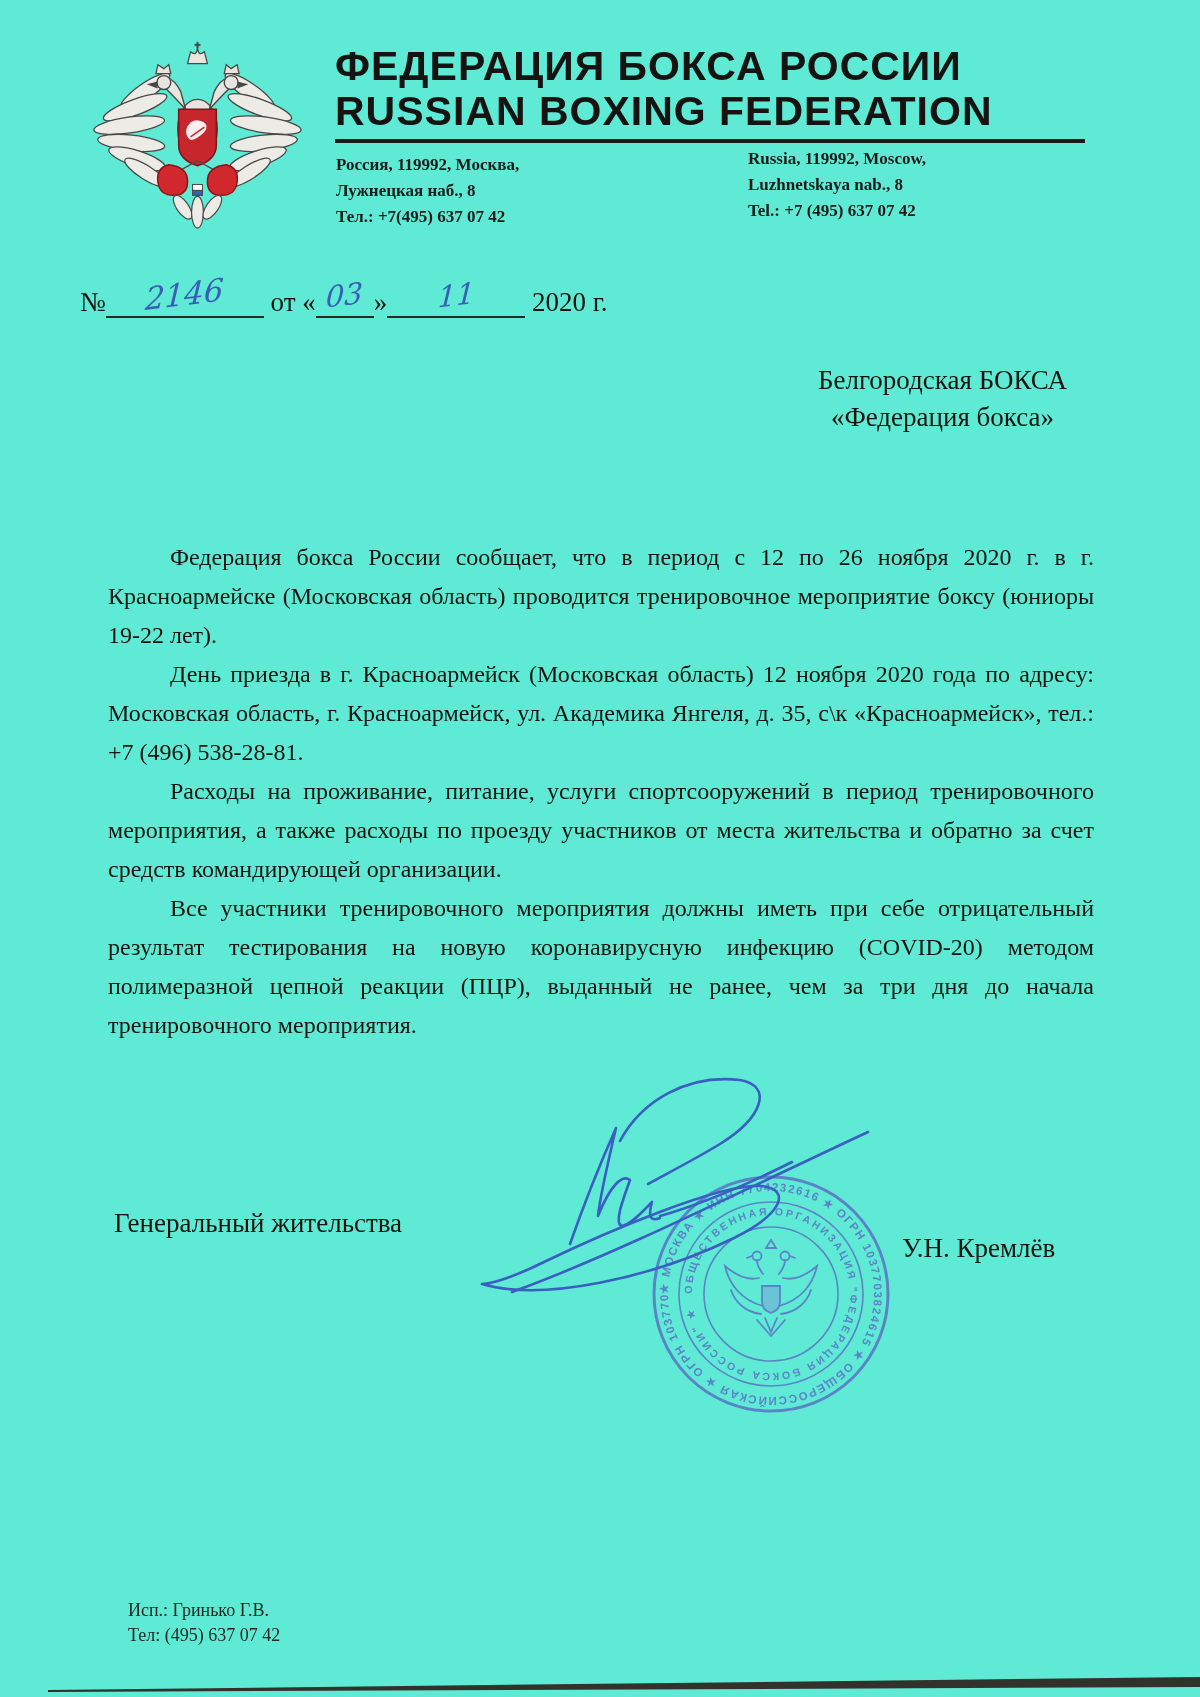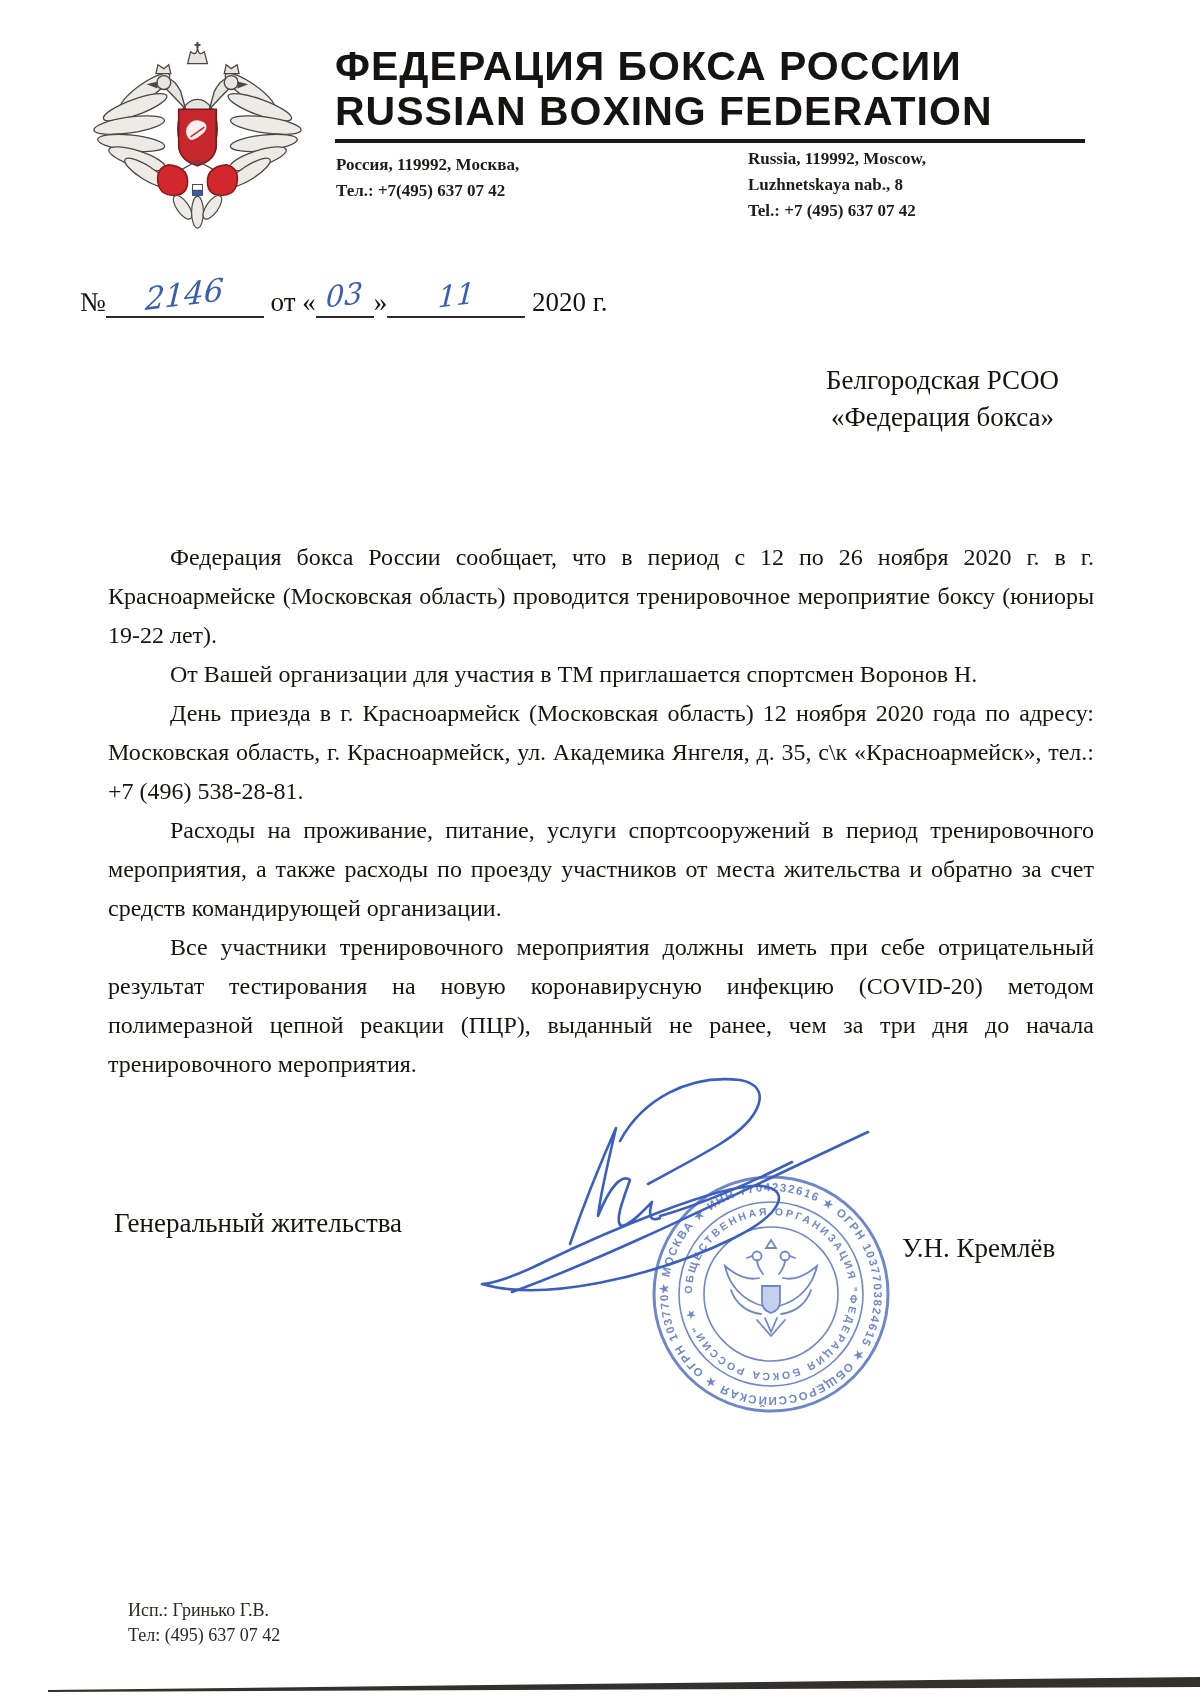--- a/index.html
+++ b/index.html
@@ -1,18 +1,18 @@
 <!DOCTYPE html>
 <html lang="ru"><head>
 <meta charset="utf-8">
 <style>
   html,body{margin:0;padding:0;background:#d9d9d6;}
   .page{
     position:relative;width:1200px;height:1697px;margin:0 auto;
-    background:#ffffff;overflow:hidden;
+    background:#5eead4;overflow:hidden;
     font-family:"Liberation Serif", serif;color:#17150f;
   }
   
   .emblem{position:absolute;left:80px;top:34px;width:235px;height:198px;}
   .lh-titles{position:absolute;left:335px;top:44px;width:760px;}
   .lh-title{
     font-family:"Liberation Sans", sans-serif;font-weight:800;
     font-size:41px;line-height:45px;letter-spacing:1px;color:#151412;white-space:nowrap;
   }
   .lh-rule{position:absolute;left:335px;top:139px;width:750px;height:4px;background:#1b1a18;}
@@ -118,42 +118,42 @@
   </svg>
 
   <div class="lh-titles">
     <div class="lh-title">ФЕДЕРАЦИЯ БОКСА РОССИИ</div>
     <div class="lh-title">RUSSIAN BOXING FEDERATION</div>
   </div>
   <div class="lh-rule"></div>
 
   <div class="lh-addr ru">
     <div>Россия, 119992, Москва,</div>
+    <div>Лужнецкая наб., 8</div>
     <div>Тел.: +7(495) 637 07 42</div>
   </div>
   <div class="lh-addr en">
     <div>Russia, 119992, Moscow,</div>
     <div>Luzhnetskaya nab., 8</div>
     <div>Tel.: +7 (495) 637 07 42</div>
   </div>
 
   <div class="refline">
     <span>№</span><span class="ref-seg seg-num"><span class="hand">2146</span></span>
     <span>от «</span><span class="ref-seg seg-day"><span class="hand small">03</span></span><span>»</span><span class="ref-seg seg-month"><span class="hand small">11</span></span>
     <span>2020 г.</span>
   </div>
 
   <div class="recipient">
-    <div>Белгородская РСОО</div>
+    <div>Белгородская БОКСА</div>
     <div>«Федерация бокса»</div>
   </div>
 
   <div class="body-text">
     <p>Федерация бокса России сообщает, что в  период с 12 по 26 ноября 2020 г. в г. Красноармейске (Московская область) проводится тренировочное мероприятие боксу (юниоры 19-22 лет).</p>
-    <p>От Вашей организации для участия в ТМ приглашается спортсмен Воронов Н.</p>
     <p>День приезда в г. Красноармейск (Московская область) 12 ноября 2020 года по адресу: Московская область, г. Красноармейск, ул. Академика Янгеля, д. 35, с\к «Красноармейск», тел.: +7 (496) 538-28-81.</p>
     <p>Расходы на проживание, питание, услуги спортсооружений в период тренировочного мероприятия, а также расходы по проезду участников от места жительства и обратно за счет средств командирующей организации.</p>
     <p>Все участники тренировочного мероприятия должны иметь при себе отрицательный результат тестирования на новую коронавирусную инфекцию (COVID-20) методом полимеразной цепной реакции (ПЦР), выданный не ранее, чем за три дня до начала тренировочного мероприятия.</p>
   </div>
 
   <div class="sig-label">Генеральный жительства</div>
   <div class="sig-name">У.Н. Кремлёв</div>
 
   <svg class="stamp" viewBox="0 0 252 252">
     <defs>

